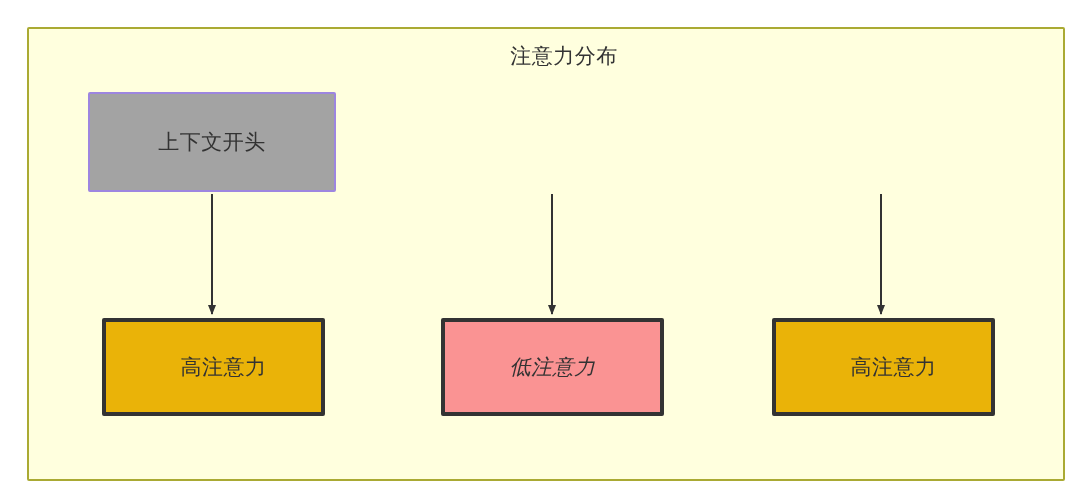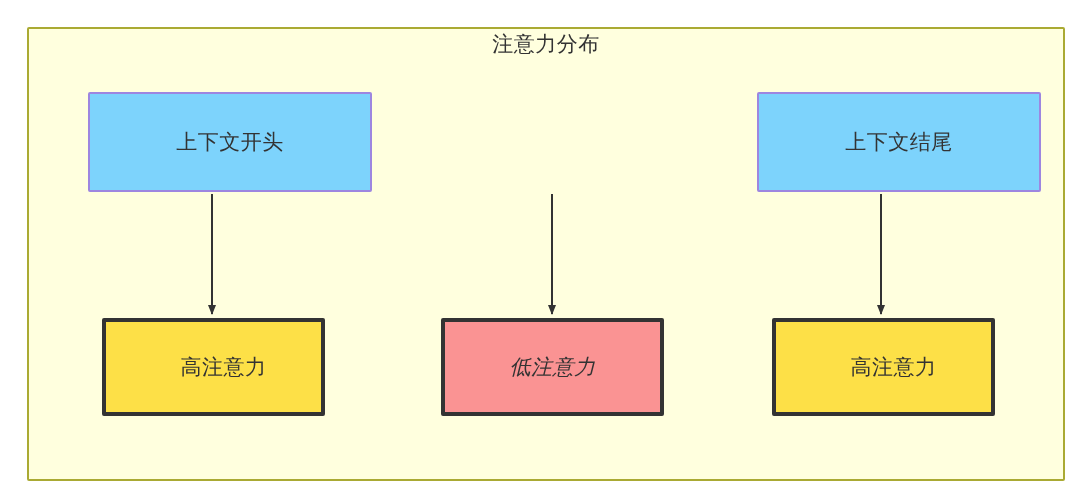--- a/index.html
+++ b/index.html
@@ -27,58 +27,59 @@
     width: 1038px;
     height: 454px;
     box-sizing: border-box;
     background: #ffffde;
     border: 2px solid #aaaa33;
     border-radius: 2px;
   }
   .subgraph-title {
     position: absolute;
     left: 0;
-    top: 2px;
+    top: 14px;
     width: 100%;
     text-align: center;
     font-size: 21px;
     line-height: 26px;
     color: #333333;
     letter-spacing: 0.5px;
     white-space: nowrap;
+    padding-left: 18px;
   }
   
   .node {
     position: absolute;
     box-sizing: border-box;
     display: flex;
     align-items: center;
     justify-content: center;
     font-size: 21px;
     line-height: 1.2;
     color: #333333;
     letter-spacing: 0.5px;
     white-space: nowrap;
     border-radius: 2px;
   }
   .node.source {
-    background: #7dd3fc;
+    background: #a3a3a3;
     border: 2px solid #9d86e0;
-    width: 284px;
+    width: 248px;
     height: 100px;
     top: 92px;
   }
   .node.result {
     width: 223px;
     height: 98px;
     top: 318px;
     border: 4px solid #333333;
   }
   .node.high {
-    background: #fde047;
+    background: #eab308;
     padding-left: 20px;
   }
   .node.low {
     background: #fa9393;
   }
   .col0 { left: 88px; }
   .col1 { left: 430px; }
   .col2 { left: 757px; }
   .rcol0 { left: 102px; }
   .rcol1 { left: 441px; font-style: italic; }
@@ -109,23 +110,20 @@
       </marker>
     </defs>
     <line x1="212" y1="194" x2="212" y2="314" stroke="#333333" stroke-width="2" marker-end="url(#arrowhead)"></line>
     <line x1="552" y1="194" x2="552" y2="314" stroke="#333333" stroke-width="2" marker-end="url(#arrowhead)"></line>
     <line x1="881" y1="194" x2="881" y2="314" stroke="#333333" stroke-width="2" marker-end="url(#arrowhead)"></line>
   </svg>
 
   <div class="node source col0">
     <span>上下文开头</span>
   </div>
-  <div class="node source col2">
-    <span>上下文结尾</span>
-  </div>
 
   <div class="node result high rcol0">
     <span>高注意力</span>
   </div>
   <div class="node result low rcol1">
     <span>低注意力</span>
   </div>
   <div class="node result high rcol2">
     <span>高注意力</span>
   </div>

